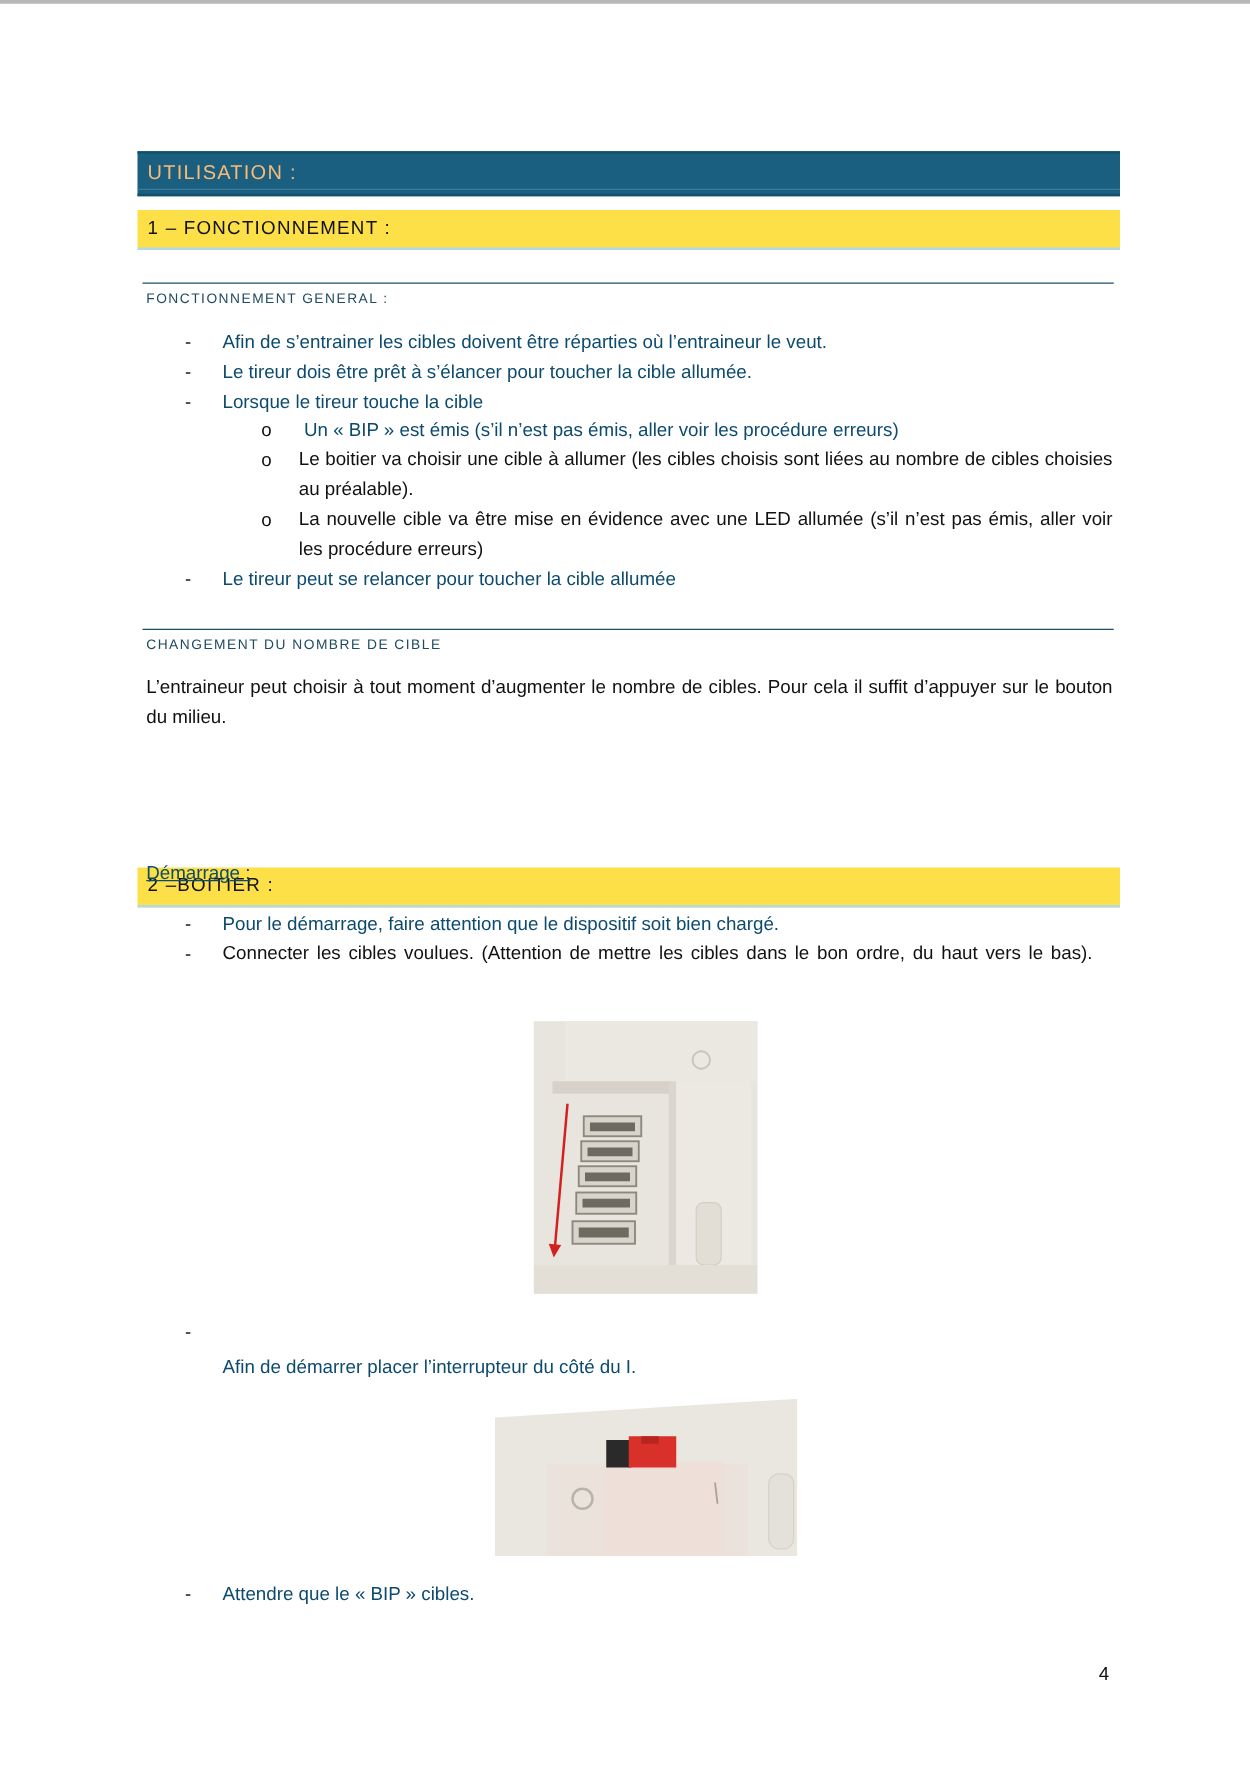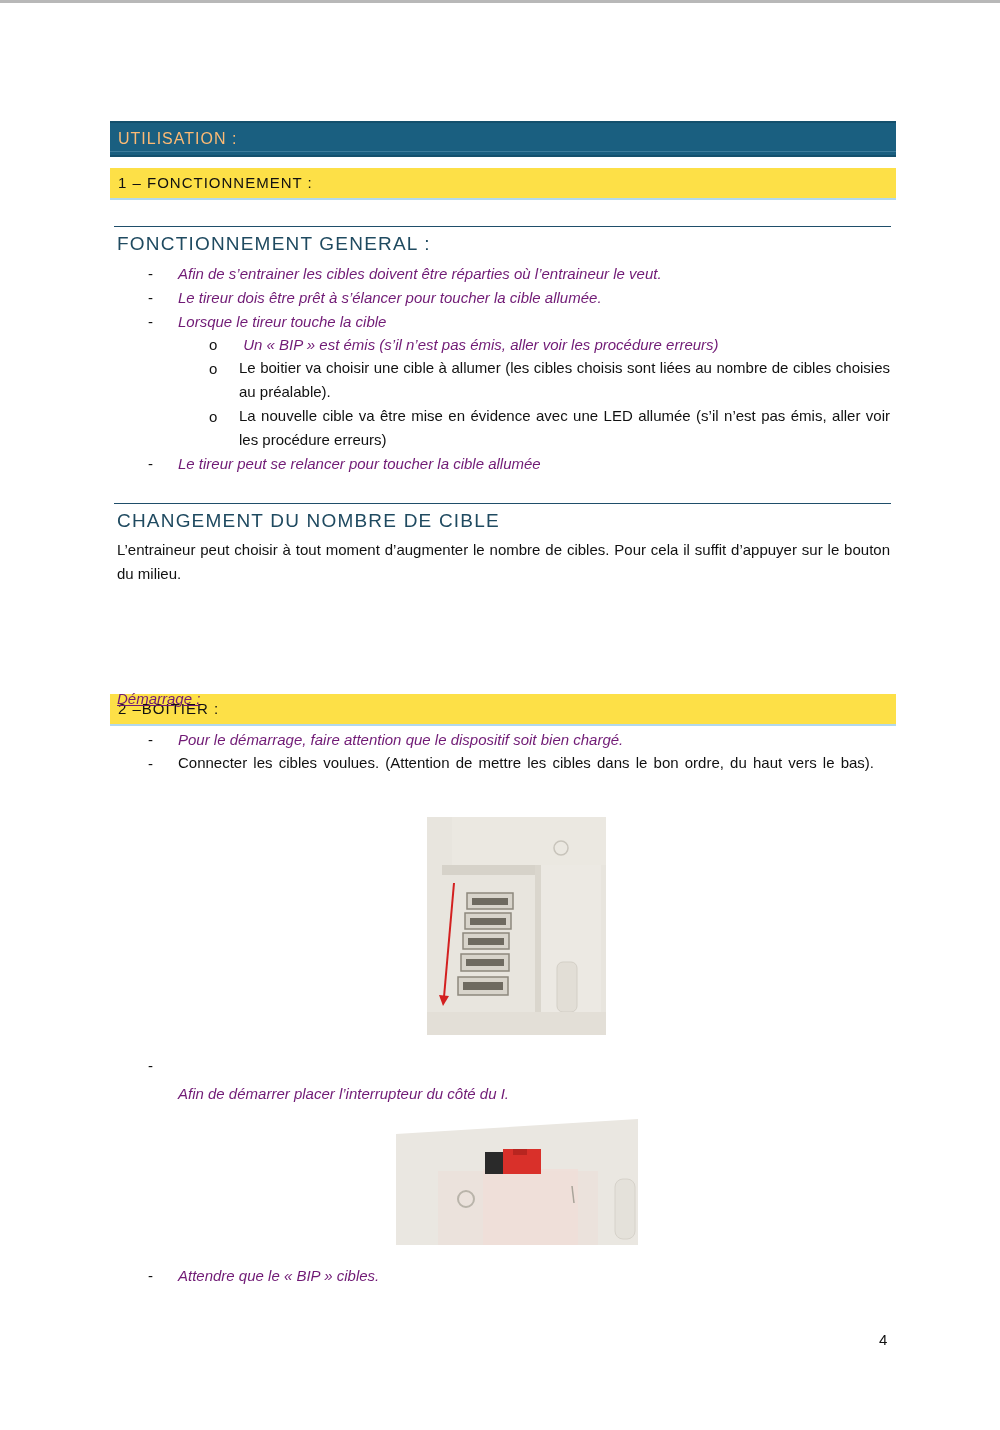--- a/index.html
+++ b/index.html
@@ -14,22 +14,22 @@
     border-top: 2px solid #14506d; border-bottom: 2px solid #14506d;
   }
   .h1::after { content:""; position:absolute; left:0; right:0; bottom:3px; height:1px; background:#3d7c9b; }
   .h1 span { position: absolute; left: 8px; top: 7px; color: #fdba74; font-size: 16px; letter-spacing: 1px; }
   .h2 {
     position: absolute; left: 110px; width: 786px; height: 32px; background: #fde047;
     border-bottom: 2px solid #b2d8ec; box-sizing: border-box;
   }
   .h2 span { position: absolute; left: 8px; top: 6px; font-size: 15px; letter-spacing: 1px; color: #111; }
   .h3rule { position: absolute; left: 114px; width: 777px; height: 1px; background: #1f4e6a; }
-  .h3 { position: absolute; left: 117px; font-size: 19px; letter-spacing: 1.2px; color: #1f4a60; }
-  .line { position: absolute; font-size: 15px; color: #701a75; white-space: nowrap; font-style: italic; }
+  .h3 { position: absolute; left: 117px; font-size: 11px; letter-spacing: 1.2px; color: #1f4a60; }
+  .line { position: absolute; font-size: 15px; color: #0c4a6e; white-space: nowrap; }
   .dash { position: absolute; left: 148px; font-size: 15px; }
   .circ { position: absolute; left: 209px; font-size: 15px; }
   .justify { position: absolute; font-size: 15px; line-height: 24px; text-align: justify; text-align-last: left; }
   .under { text-decoration: underline; }
   .pagenum { position: absolute; left: 879px; top: 1331px; font-size: 15px; }
   .fig { position: absolute; overflow: hidden; }
 </style>
 </head>
 <body>
 

